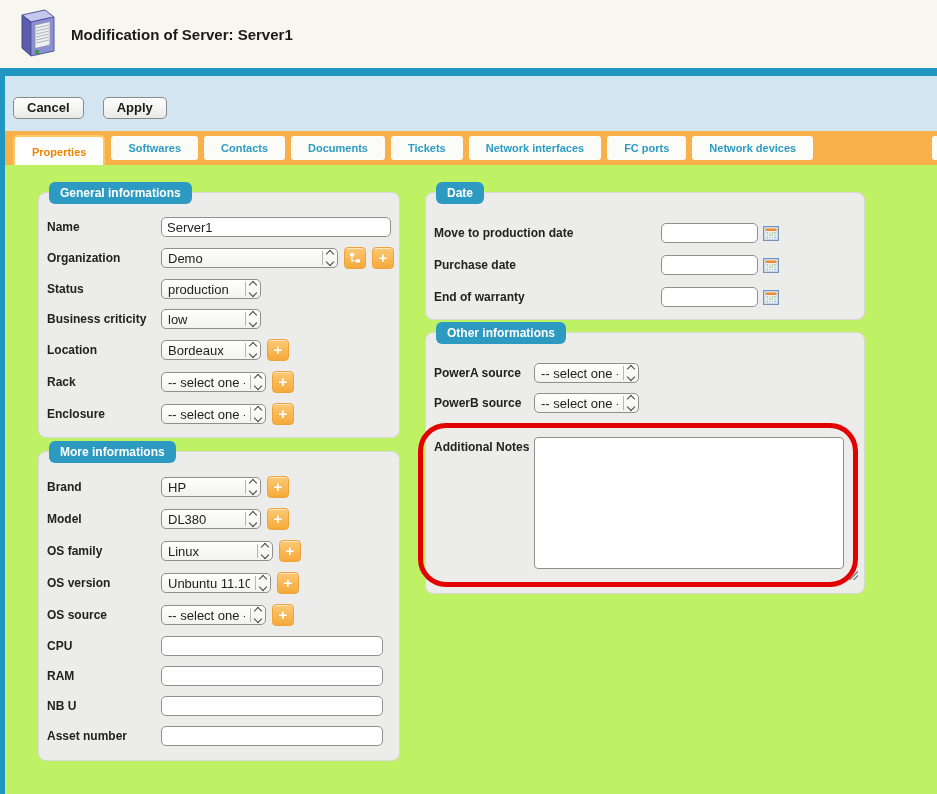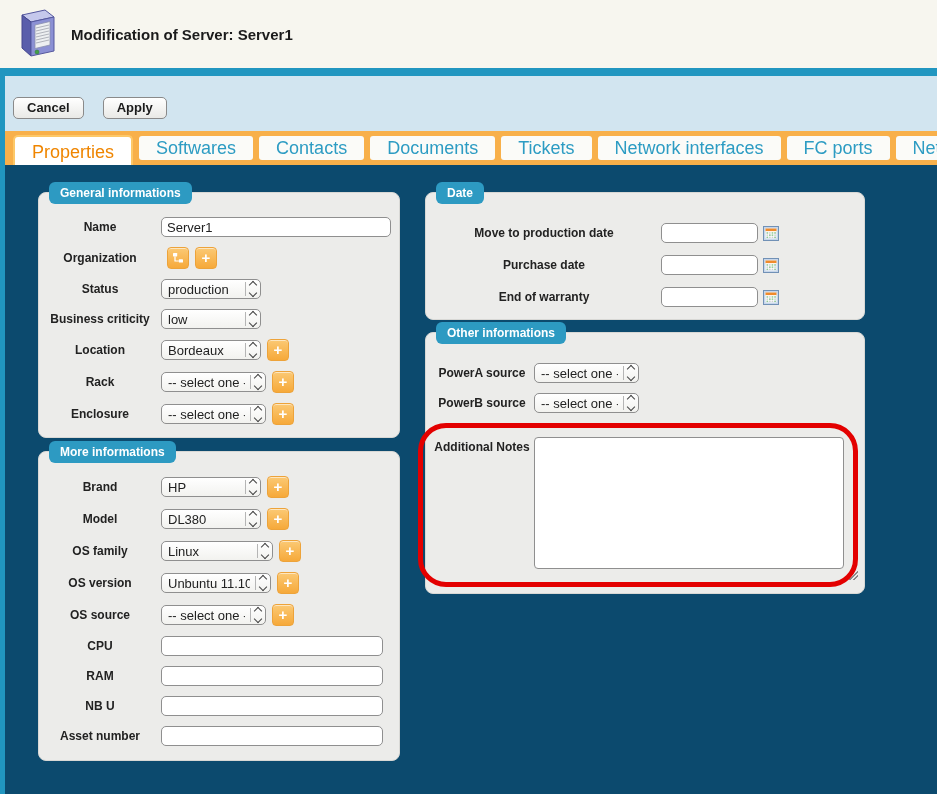--- a/index.html
+++ b/index.html
@@ -21,45 +21,45 @@
   .toolbar { height:55px; background:#d2e5f0; flex:none; display:flex;
              padding:21px 0 0 8px; box-sizing:border-box; gap:19px; }
   .btn { font-size:13px; font-weight:600; color:#1c1c1c; cursor:pointer;
          background:linear-gradient(#ffffff,#e9e9e6); border:1px solid #8a8a8a;
          border-radius:5px; padding:2px 13px 3px; height:22px; box-sizing:border-box; }
 
   
   .tabstrip { height:34px; background:#f8b04a; display:flex; align-items:flex-end;
               padding-left:8px; gap:6px; flex:none; overflow:hidden; }
   .tab { height:24px; line-height:24px; margin-bottom:5px; background:#fbfbf8;
-         color:#2d9cc3; font-weight:normal; font-size:18px; padding:0 17px;
+         color:#2d9cc3; font-weight:bold; font-size:11px; padding:0 17px;
          border-radius:3px; white-space:nowrap; cursor:pointer; }
   .tab.active { height:30px; line-height:30px; margin-bottom:0; background:#ffffff;
                 color:#ef8500; border:2px solid #fdc868; border-bottom:none;
                 border-radius:5px 5px 0 0; box-sizing:border-box; }
   .tab-sliver { margin-left:auto; margin-bottom:5px; height:24px; width:5px;
                 background:#fbfbf8; border-radius:3px 0 0 3px; flex:none; }
 
   
-  .content { flex:1; background:#0c4a6e; display:flex; gap:25px;
+  .content { flex:1; background:#bef264; display:flex; gap:25px;
              padding:27px 0 0 33px; box-sizing:border-box; align-items:flex-start; }
   .col-left  { width:362px; flex:none; display:flex; flex-direction:column; gap:13px; }
   .col-right { width:440px; flex:none; display:flex; flex-direction:column; gap:12px; }
 
   .fieldset { position:relative; background:#ececea; border:1px solid #d8d8d5;
               border-radius:8px; box-sizing:border-box; width:100%; }
   .legend { position:absolute; top:-11px; left:10px; background:#2d9ac2; color:#fff;
             font-size:12px; font-weight:bold; padding:4px 11px; border-radius:6px;
             white-space:nowrap; }
   .fbody { padding:24px 8px 10px 8px; }
   .fbody-date { padding:30px 8px 12px 8px; }
   .fbody-other { padding:30px 8px 6px 8px; }
 
   .frow { display:flex; align-items:center; margin-bottom:10px; }
-  .flabel { width:106px; text-align:center; font-size:12px; font-weight:bold;
+  .flabel { width:106px; text-align:left; font-size:12px; font-weight:bold;
             color:#222; margin-right:8px; flex:none; white-space:nowrap; }
   .dlabel { width:220px; margin-right:7px; }
   .olabel { width:96px; margin-right:4px; }
   .talabel { padding-top:3px; align-self:flex-start; }
 
   .tinput { height:20px; box-sizing:border-box; border:1px solid #8f8f8f;
             border-radius:5px; font-size:13px; padding:0 5px; background:#fff;
             color:#222; font-family:inherit; }
   .w-name { width:230px; } .w-wide { width:222px; } .w-date { width:97px; }
 
@@ -144,20 +144,27 @@
 
       <div class="fieldset">
         <span class="legend">General informations</span>
         <div class="fbody">
           <div class="frow">
             <span class="flabel">Name</span>
             <input class="tinput w-name" value="Server1" style="">
           </div>
           <div class="frow">
             <span class="flabel">Organization</span>
+            <div class="select" style="width:177px">
+              <span class="val">Demo</span>
+              <span class="spin">
+                  <span class="chev up"></span>
+                  <span class="chev down"></span>
+                </span>
+            </div>
             <span class="obtn">
               <svg width="12" height="12" viewBox="0 0 12 12">
                 <rect x="1" y="1" width="4.2" height="3.4" rx="0.6" fill="#fff"></rect>
                 <path d="M3 4.5 V9 H6.8" stroke="#fff" stroke-width="1.2" fill="none"></path>
                 <rect x="6.8" y="7.2" width="4.2" height="3.4" rx="0.6" fill="#fff"></rect>
               </svg>
             </span>
             <span class="obtn">
                 <span class="plus">+</span>
               </span>

